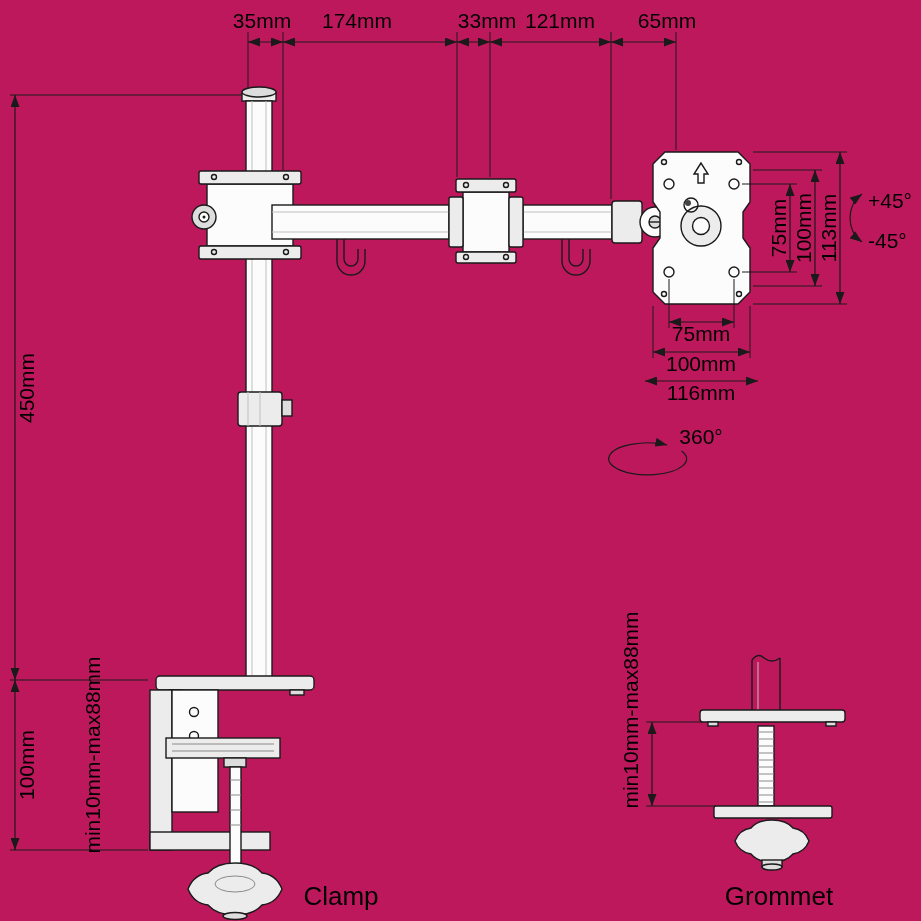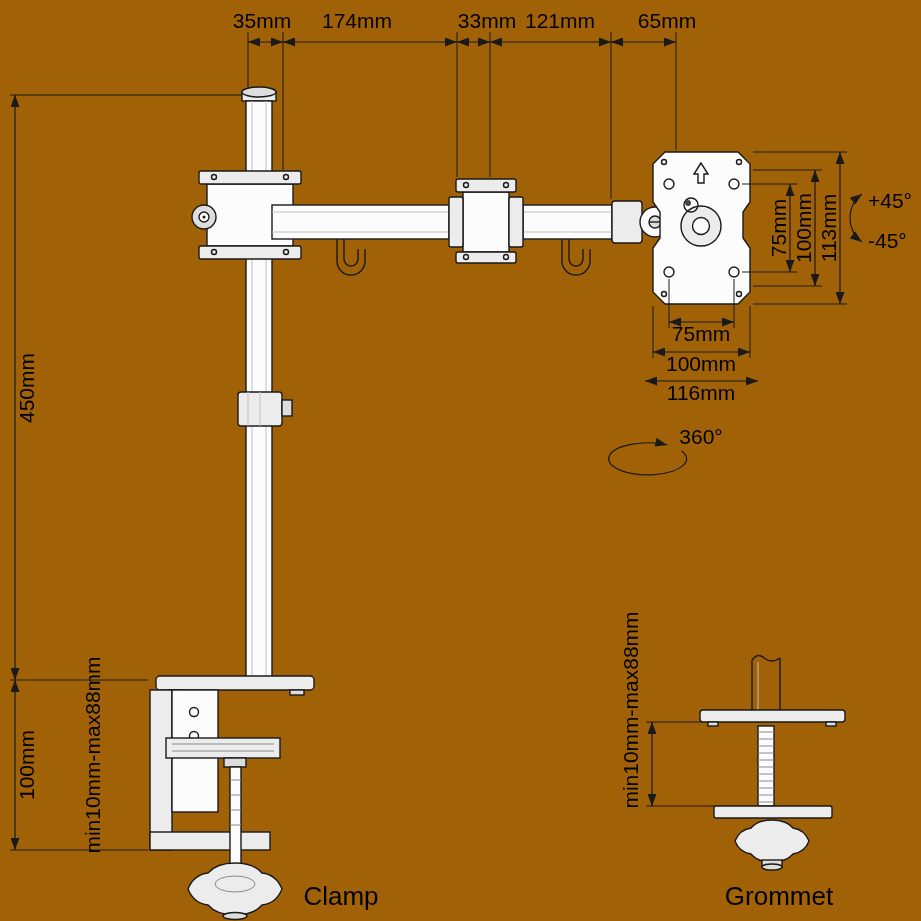--- a/index.html
+++ b/index.html
@@ -1,16 +1,16 @@
 <!DOCTYPE html>
 <html><head>
 <meta charset="utf-8">
 <style>
   html,body{margin:0;padding:0;background:#fff;}
-  .stage{width:921px;height:921px;background:#a16207;position:relative;overflow:hidden;}
+  .stage{width:921px;height:921px;background:#be185d;position:relative;overflow:hidden;}
   svg{display:block;}
   text{font-family:"Liberation Sans","DejaVu Sans",sans-serif;fill:#000;}
   .dim{font-size:21px;}
   .cap{font-size:26px;}
   .dimline{stroke:#1a1a1a;stroke-width:1.2;fill:none;}
   .ext{stroke:#1a1a1a;stroke-width:1;fill:none;}
   .part{fill:#fcfcfc;stroke:#1a1a1a;stroke-width:1.4;}
   .part-sh{fill:#ececec;stroke:#1a1a1a;stroke-width:1.4;}
   .part-dk{fill:#dddddd;stroke:#1a1a1a;stroke-width:1.4;}
   .oln{fill:none;stroke:#1a1a1a;stroke-width:1.4;}

